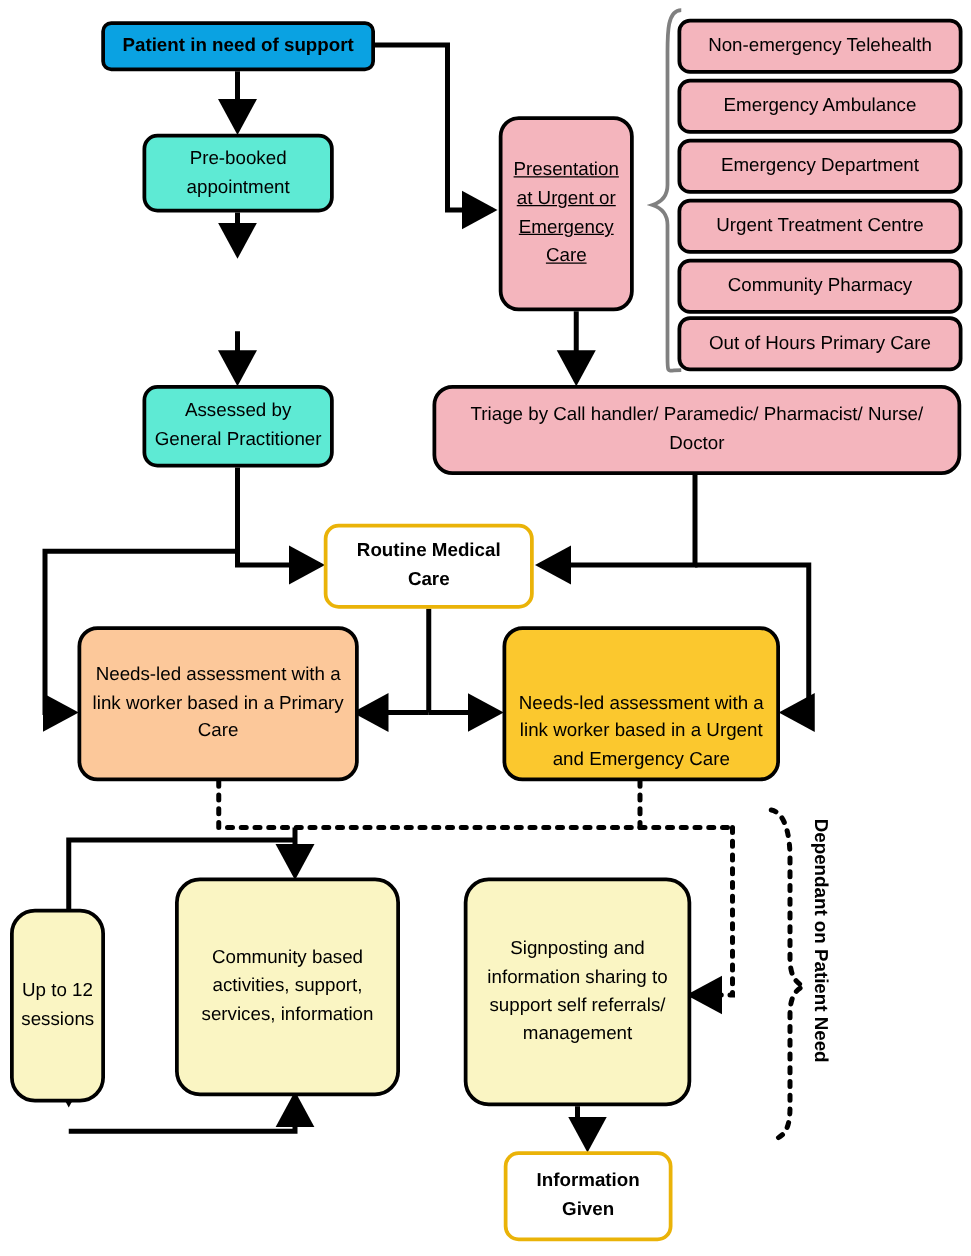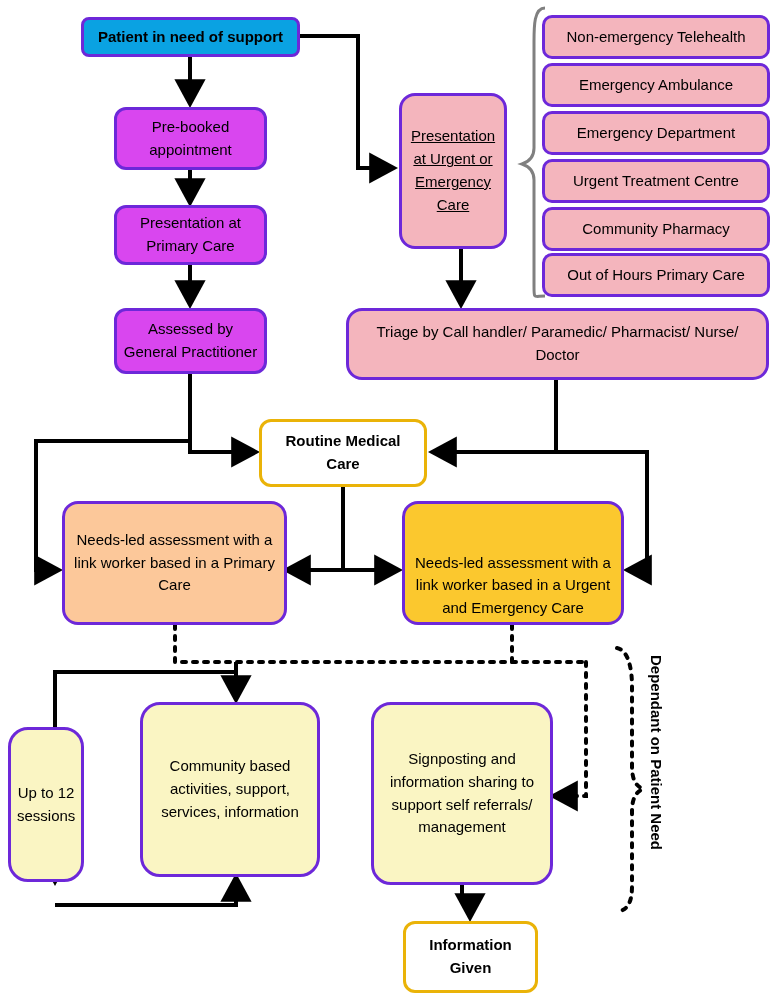--- a/index.html
+++ b/index.html
@@ -10,34 +10,34 @@
   #canvas{
     position:relative;
     width:777px;
     height:1005px;
     background:#ffffff;
     overflow:hidden;
   }
   .node{
     position:absolute;
     box-sizing:border-box;
-    border:3px solid #6d28d9;
+    border:3px solid #000000;
     display:flex;
     align-items:center;
     justify-content:center;
     text-align:center;
     line-height:1.52;
     color:#000000;
     padding:2px 6px;
     z-index:3;
   }
   .node span{display:block;width:100%;}
 
   .blue   {background:#0AA2E2; border-radius:8px;  font-weight:bold; font-size:15px;}
-  .green  {background:#d946ef; border-radius:12px; font-size:15px;}
+  .green  {background:#5eead4; border-radius:12px; font-size:15px;}
   .pink   {background:#F4B5BD; border-radius:10px; font-size:15px;}
   .pinkbig{background:#F4B5BD; border-radius:16px; font-size:15px;}
   .orange {background:#FCC89A; border-radius:16px; font-size:15px;}
   .gold   {background:#FBC82E; border-radius:16px; font-size:15px;align-items:flex-end;}
   .cream  {background:#FAF5C3; border-radius:20px; font-size:15px;}
   .redout {background:#FFFFFF; border:3px solid #eab308; border-radius:12px; font-weight:bold; font-size:15px;}
 
   svg.wires{
     position:absolute;
     left:0; top:0;
@@ -115,23 +115,20 @@
   </svg>
 
   <div class="node blue" style="left:81px; top:17px; width:219px; height:40px;">
     <span>Patient in need of support</span>
   </div>
 
   <div class="node green" style="left:114px; top:107px; width:153px; height:63px;">
     <span>Pre-booked appointment</span>
   </div>
 
-  <div class="node green" style="left:114px; top:205px; width:153px; height:60px;">
-    <span>Presentation at Primary Care</span>
-  </div>
 
   <div class="node green" style="left:114px; top:308px; width:153px; height:66px;">
     <span>Assessed by General Practitioner</span>
   </div>
 
   <div class="node pinkbig" style="left:399px; top:93px; width:108px; height:156px;text-decoration:underline;">
     <span>Presentation at Urgent or Emergency Care</span>
   </div>
 
   <div class="node pinkbig" style="left:346px; top:308px; width:423px; height:72px;">

